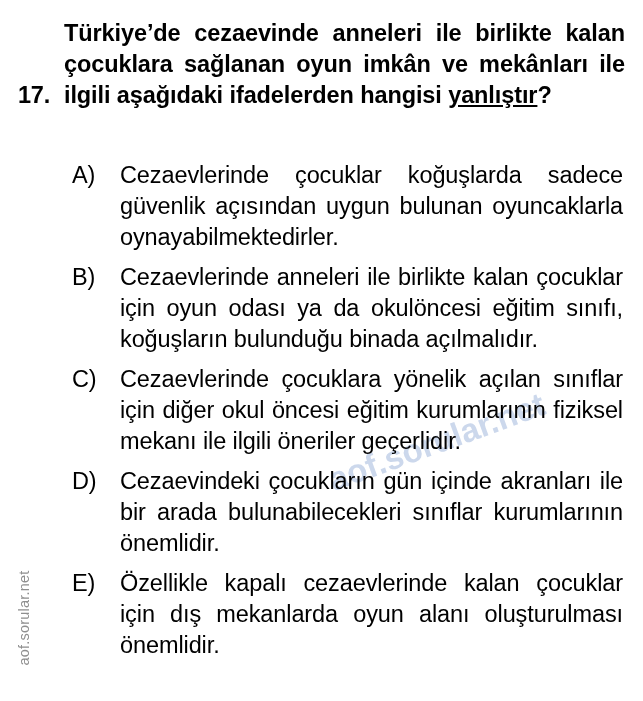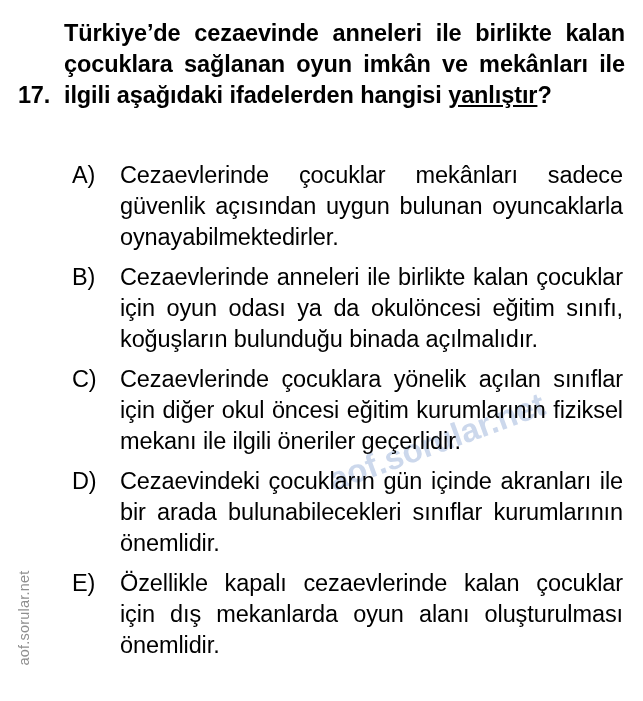--- a/index.html
+++ b/index.html
@@ -130,21 +130,21 @@
 
   <div class="question">
     <div class="q-number">17.</div>
     <div class="q-text"><span>Türkiye’de cezaevinde anneleri ile birlikte kalan çocuklara sağlanan oyun imkân ve mekânları ile ilgili aşağıdaki ifadelerden hangisi </span><span class="u">yanlıştır</span><span>?</span></div>
   </div>
 
   <div class="options">
 
     <div class="option">
       <div class="opt-letter">A)</div>
-      <div class="opt-text">Cezaevlerinde çocuklar mekânları sadece güvenlik açısından uygun bulunan oyuncaklarla oynayabilmektedirler.</div>
+      <div class="opt-text">Cezaevlerinde çocuklar koğuşlarda sadece güvenlik açısından uygun bulunan oyuncaklarla oynayabilmektedirler.</div>
     </div>
 
     <div class="option">
       <div class="opt-letter">B)</div>
       <div class="opt-text">Cezaevlerinde anneleri ile birlikte kalan çocuklar için oyun odası ya da okulöncesi eğitim sınıfı, koğuşların bulunduğu binada açılmalıdır.</div>
     </div>
 
     <div class="option">
       <div class="opt-letter">C)</div>
       <div class="opt-text">Cezaevlerinde çocuklara yönelik açılan sınıflar için diğer okul öncesi eğitim kurumlarının fiziksel mekanı ile ilgili öneriler geçerlidir.</div>

